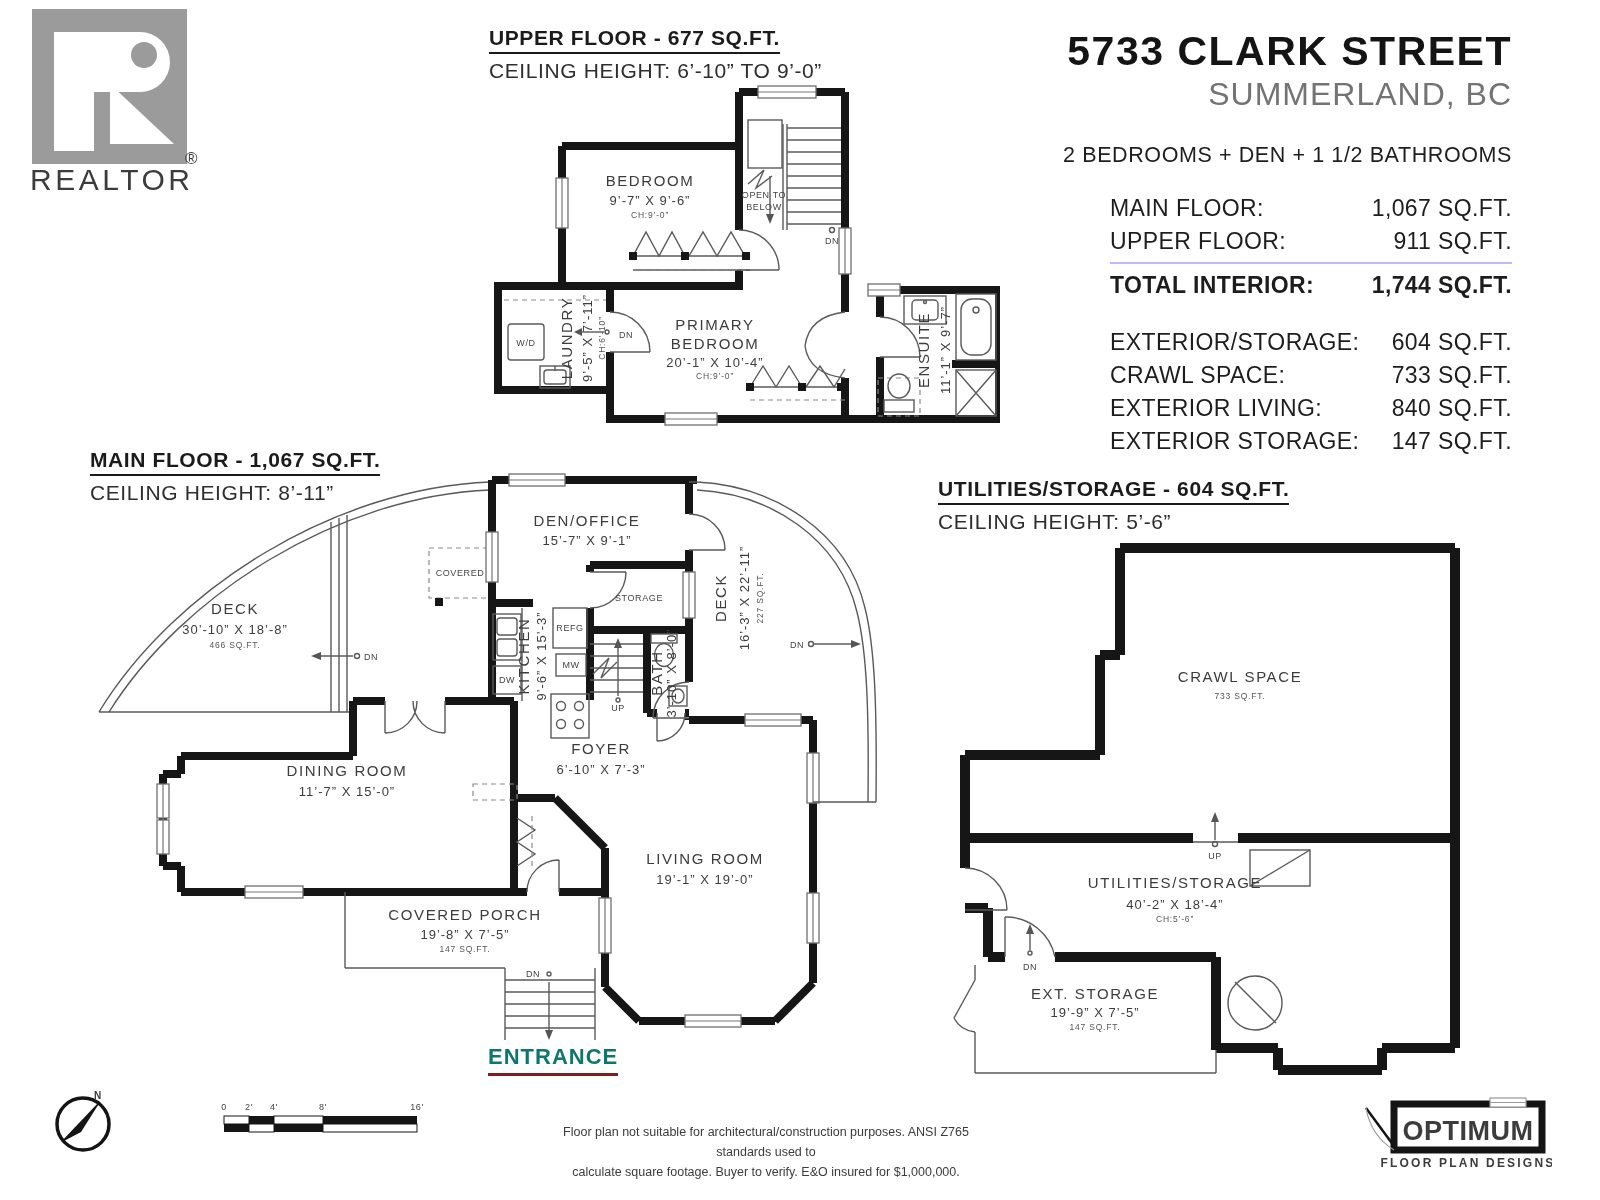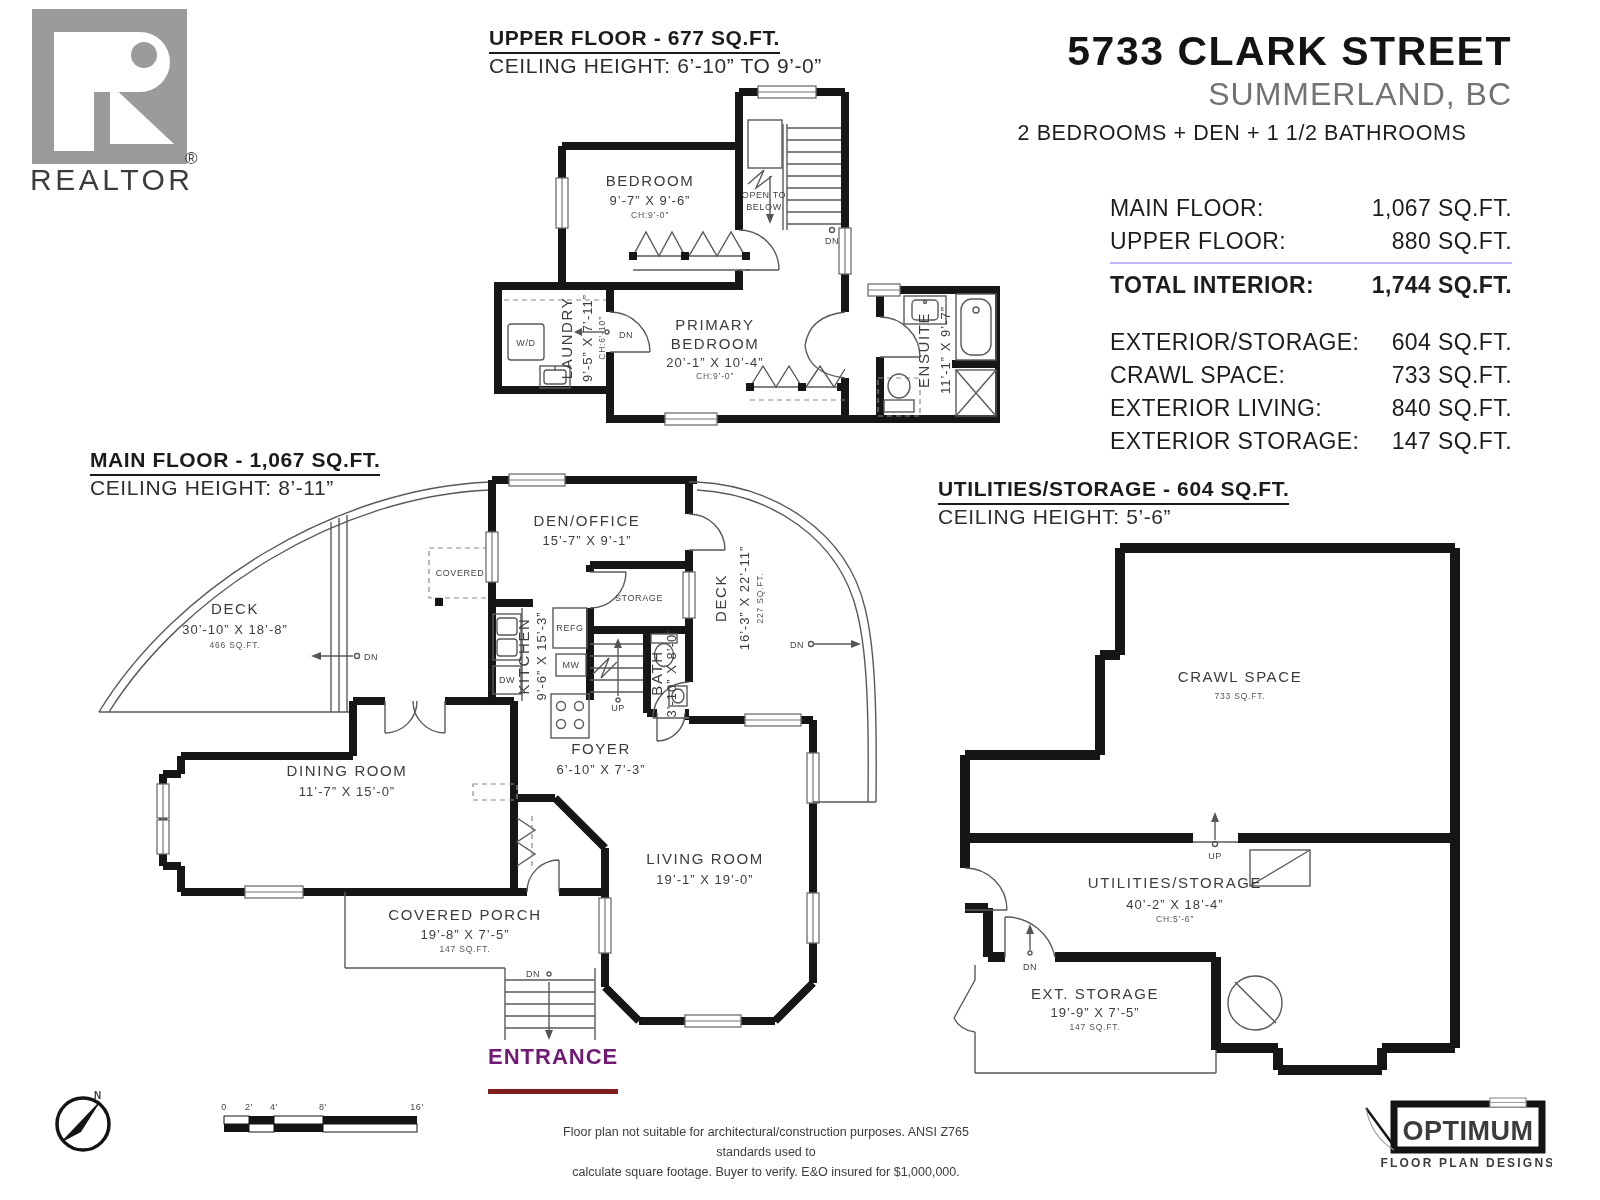--- a/index.html
+++ b/index.html
@@ -2,35 +2,35 @@
 <html><head>
 <meta charset="utf-8">
 <style>
   html,body{margin:0;padding:0;background:#fff;}
   body{font-family:"Liberation Sans",sans-serif;color:#222;}
   #page{position:relative;width:1600px;height:1200px;background:#fff;overflow:hidden;}
   .abs{position:absolute;}
   
   .plan-title{display:inline-block;font-size:21px;font-weight:800;color:#1b1b1b;
     letter-spacing:.6px;border-bottom:2.5px solid #1b1b1b;padding-bottom:2px;}
-  .plan-sub{font-size:21px;font-weight:400;color:#2e2e2e;letter-spacing:.6px;}
+  .plan-sub{font-size:21px;font-weight:400;color:#2e2e2e;letter-spacing:.6px;margin-top:5px;}
   
   .addr{text-align:right;}
   .addr1{font-size:41px;font-weight:800;color:#141414;letter-spacing:1.5px;line-height:1.05;}
   .addr2{font-size:32px;font-weight:400;color:#737373;letter-spacing:1px;margin-top:3px;}
-  .addr3{font-size:21.5px;font-weight:500;color:#1e1e1e;letter-spacing:.6px;margin-top:8px;text-align:center;}
+  .addr3{font-size:21.5px;font-weight:500;color:#1e1e1e;letter-spacing:.6px;margin-top:30px;}
   
   .atable{width:402px;font-size:23px;color:#1d1d1d;letter-spacing:.4px;}
   .arow{display:flex;justify-content:space-between;align-items:baseline;padding:3px 0;}
   .arow.u{border-bottom:2px solid #c4b5fd;padding-bottom:7px;}
   .arow.b{font-weight:800;padding-top:8px;}
   .gap{height:24px;}
   
-  .entrance{display:inline-block;font-size:22px;font-weight:800;color:#701a75;
-    letter-spacing:1px;border-bottom:5px solid #7f1d1d;padding-bottom:19px;}
+  .entrance{display:inline-block;font-size:22px;font-weight:800;color:#0f766e;
+    letter-spacing:1px;border-bottom:3px solid #7f1d1d;padding-bottom:3px;}
   
   .disc{width:460px;text-align:center;font-size:12.5px;line-height:1.6;color:#3c3c3c;}
   
   svg text{font-family:"Liberation Sans",sans-serif;fill:#3c3c3c;}
   .wall{stroke:#161616;stroke-width:8;fill:none;stroke-linecap:butt;}
   .wall10{stroke:#161616;stroke-width:10;fill:none;}
   .thin{stroke:#5a5a5a;stroke-width:1.4;fill:none;}
   .thin2{stroke:#777;stroke-width:1.2;fill:none;}
   .dash{stroke:#8a8a8a;stroke-width:1.2;fill:none;stroke-dasharray:5 4;}
   .win{fill:#fff;stroke:#6f6f6f;stroke-width:1.3;}
@@ -67,21 +67,21 @@
     <div class="addr3">2 BEDROOMS + DEN + 1 1/2 BATHROOMS</div>
   </div>
 
   <div class="abs atable" style="left:1110px;top:192px;">
     <div class="arow">
       <span>MAIN FLOOR:</span>
       <span>1,067 SQ.FT.</span>
     </div>
     <div class="arow u">
       <span>UPPER FLOOR:</span>
-      <span>880 SQ.FT.</span>
+      <span>911 SQ.FT.</span>
     </div>
     <div class="arow b">
       <span>TOTAL INTERIOR:</span>
       <span>1,744 SQ.FT.</span>
     </div>
     <div class="gap"></div>
     <div class="arow">
       <span>EXTERIOR/STORAGE:</span>
       <span>604 SQ.FT.</span>
     </div>

